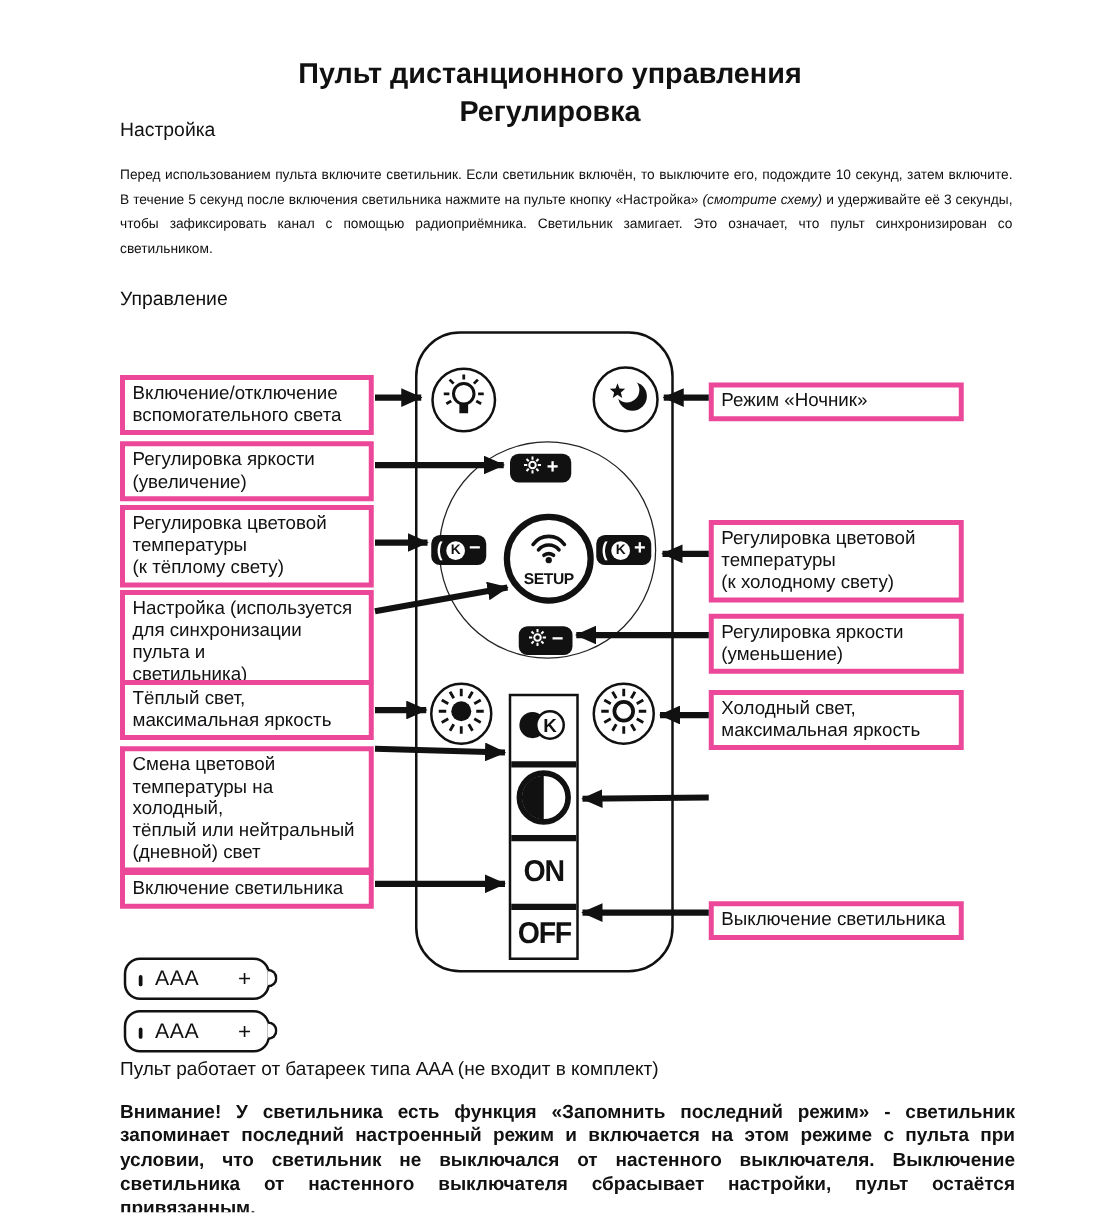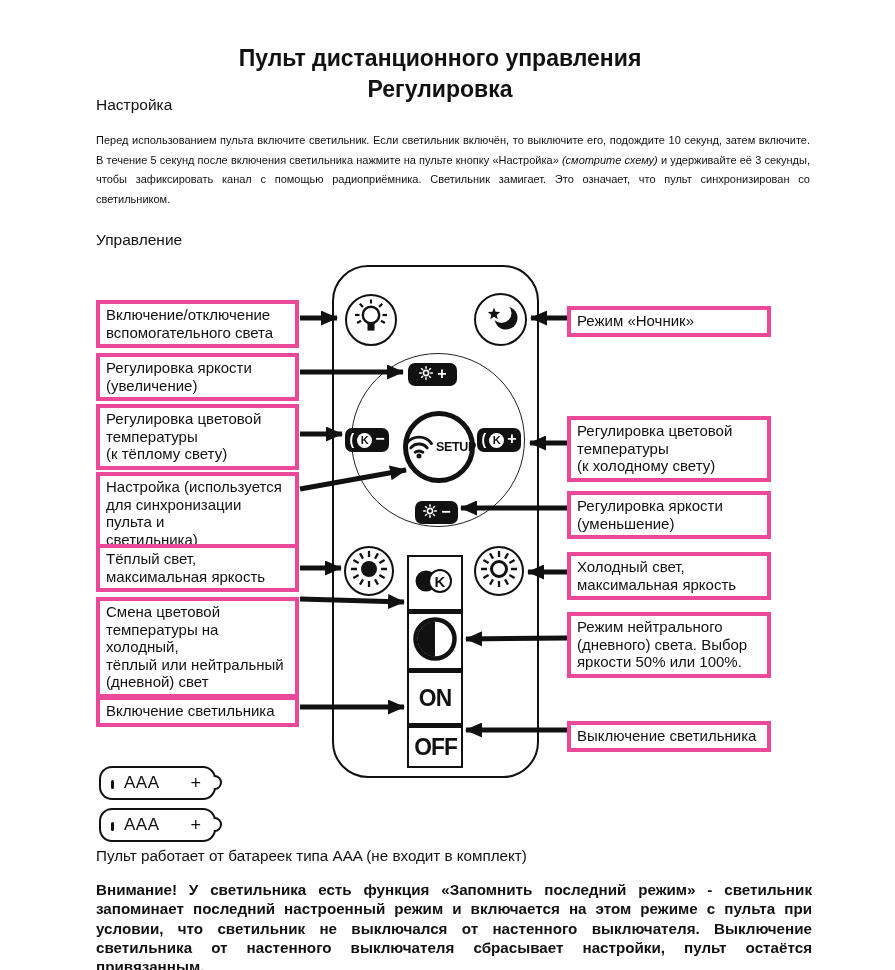--- a/index.html
+++ b/index.html
@@ -22,21 +22,21 @@
   .dial{position:absolute;left:351px;top:353px;width:174px;height:174px;
         border:1.5px solid #222;border-radius:50%;box-sizing:border-box;}
   .pill{position:absolute;background:#111;border-radius:7px;color:#fff;box-sizing:border-box;
         display:flex;align-items:center;justify-content:center;gap:3px;}
   .pill .sign{font-size:16px;font-weight:bold;line-height:1;transform:translateY(-1px);}
   .pill .paren{font-size:14px;font-weight:bold;line-height:1;transform:scaleY(1.15) translateY(-1px);}
   .kdisc{display:inline-flex;width:15px;height:15px;border-radius:50%;background:#fff;
          color:#111;font-size:11px;font-weight:bold;align-items:center;justify-content:center;}
   .setup-btn{position:absolute;left:403px;top:411px;width:72px;height:72px;
              border:5px solid #111;border-radius:50%;background:#fff;box-sizing:border-box;
-             display:flex;flex-direction:row;align-items:center;justify-content:center;}
+             display:flex;flex-direction:column;align-items:center;justify-content:center;}
   .setup-label{font-size:12.5px;font-weight:bold;letter-spacing:-0.3px;margin-top:0px;}
   .strip{position:absolute;left:407px;top:555px;width:56px;height:213px;
          border:2px solid #111;box-sizing:border-box;background:#fff;
          display:flex;flex-direction:column;}
   .cell{display:flex;align-items:center;justify-content:center;box-sizing:border-box;}
   .cell + .cell{border-top:5px solid #111;}
   .onoff{font-weight:bold;font-size:24px;letter-spacing:-1px;transform:scaleX(.95);}
   .arrows{position:absolute;left:0;top:0;pointer-events:none;}
   .battery{position:absolute;left:99px;width:117px;height:34px;border:2.5px solid #111;
            border-radius:13px;box-sizing:border-box;background:#fff;display:flex;align-items:center;}
@@ -83,23 +83,20 @@
   <div class="callout" style="left:96px;top:696px">Включение светильника</div>
 
   <div class="callout r" style="left:567px;top:306px">Режим «Ночник»</div>
   <div class="callout r" style="left:567px;top:416px">Регулировка цветовой
 температуры
 (к холодному свету)</div>
   <div class="callout r" style="left:567px;top:491px">Регулировка яркости
 (уменьшение)</div>
   <div class="callout r" style="left:567px;top:552px">Холодный свет,
 максимальная яркость</div>
-  <div class="callout r" style="left:567px;top:612px">Режим нейтрального
-(дневного) света. Выбор
-яркости 50% или 100%.</div>
   <div class="callout r" style="left:567px;top:721px">Выключение светильника</div>
 
   <div class="remote"></div>
 
   <div class="circle-btn" style="left:345px;top:294px;width:52px;height:52px">
     <span>
       <svg width="40" height="40" viewBox="0 0 40 40">
         <g stroke="#111" stroke-width="2.2" fill="none">
           <line x1="31.5" y1="17" x2="36" y2="17"></line>
             <line x1="8.5" y1="17" x2="4" y2="17"></line>

